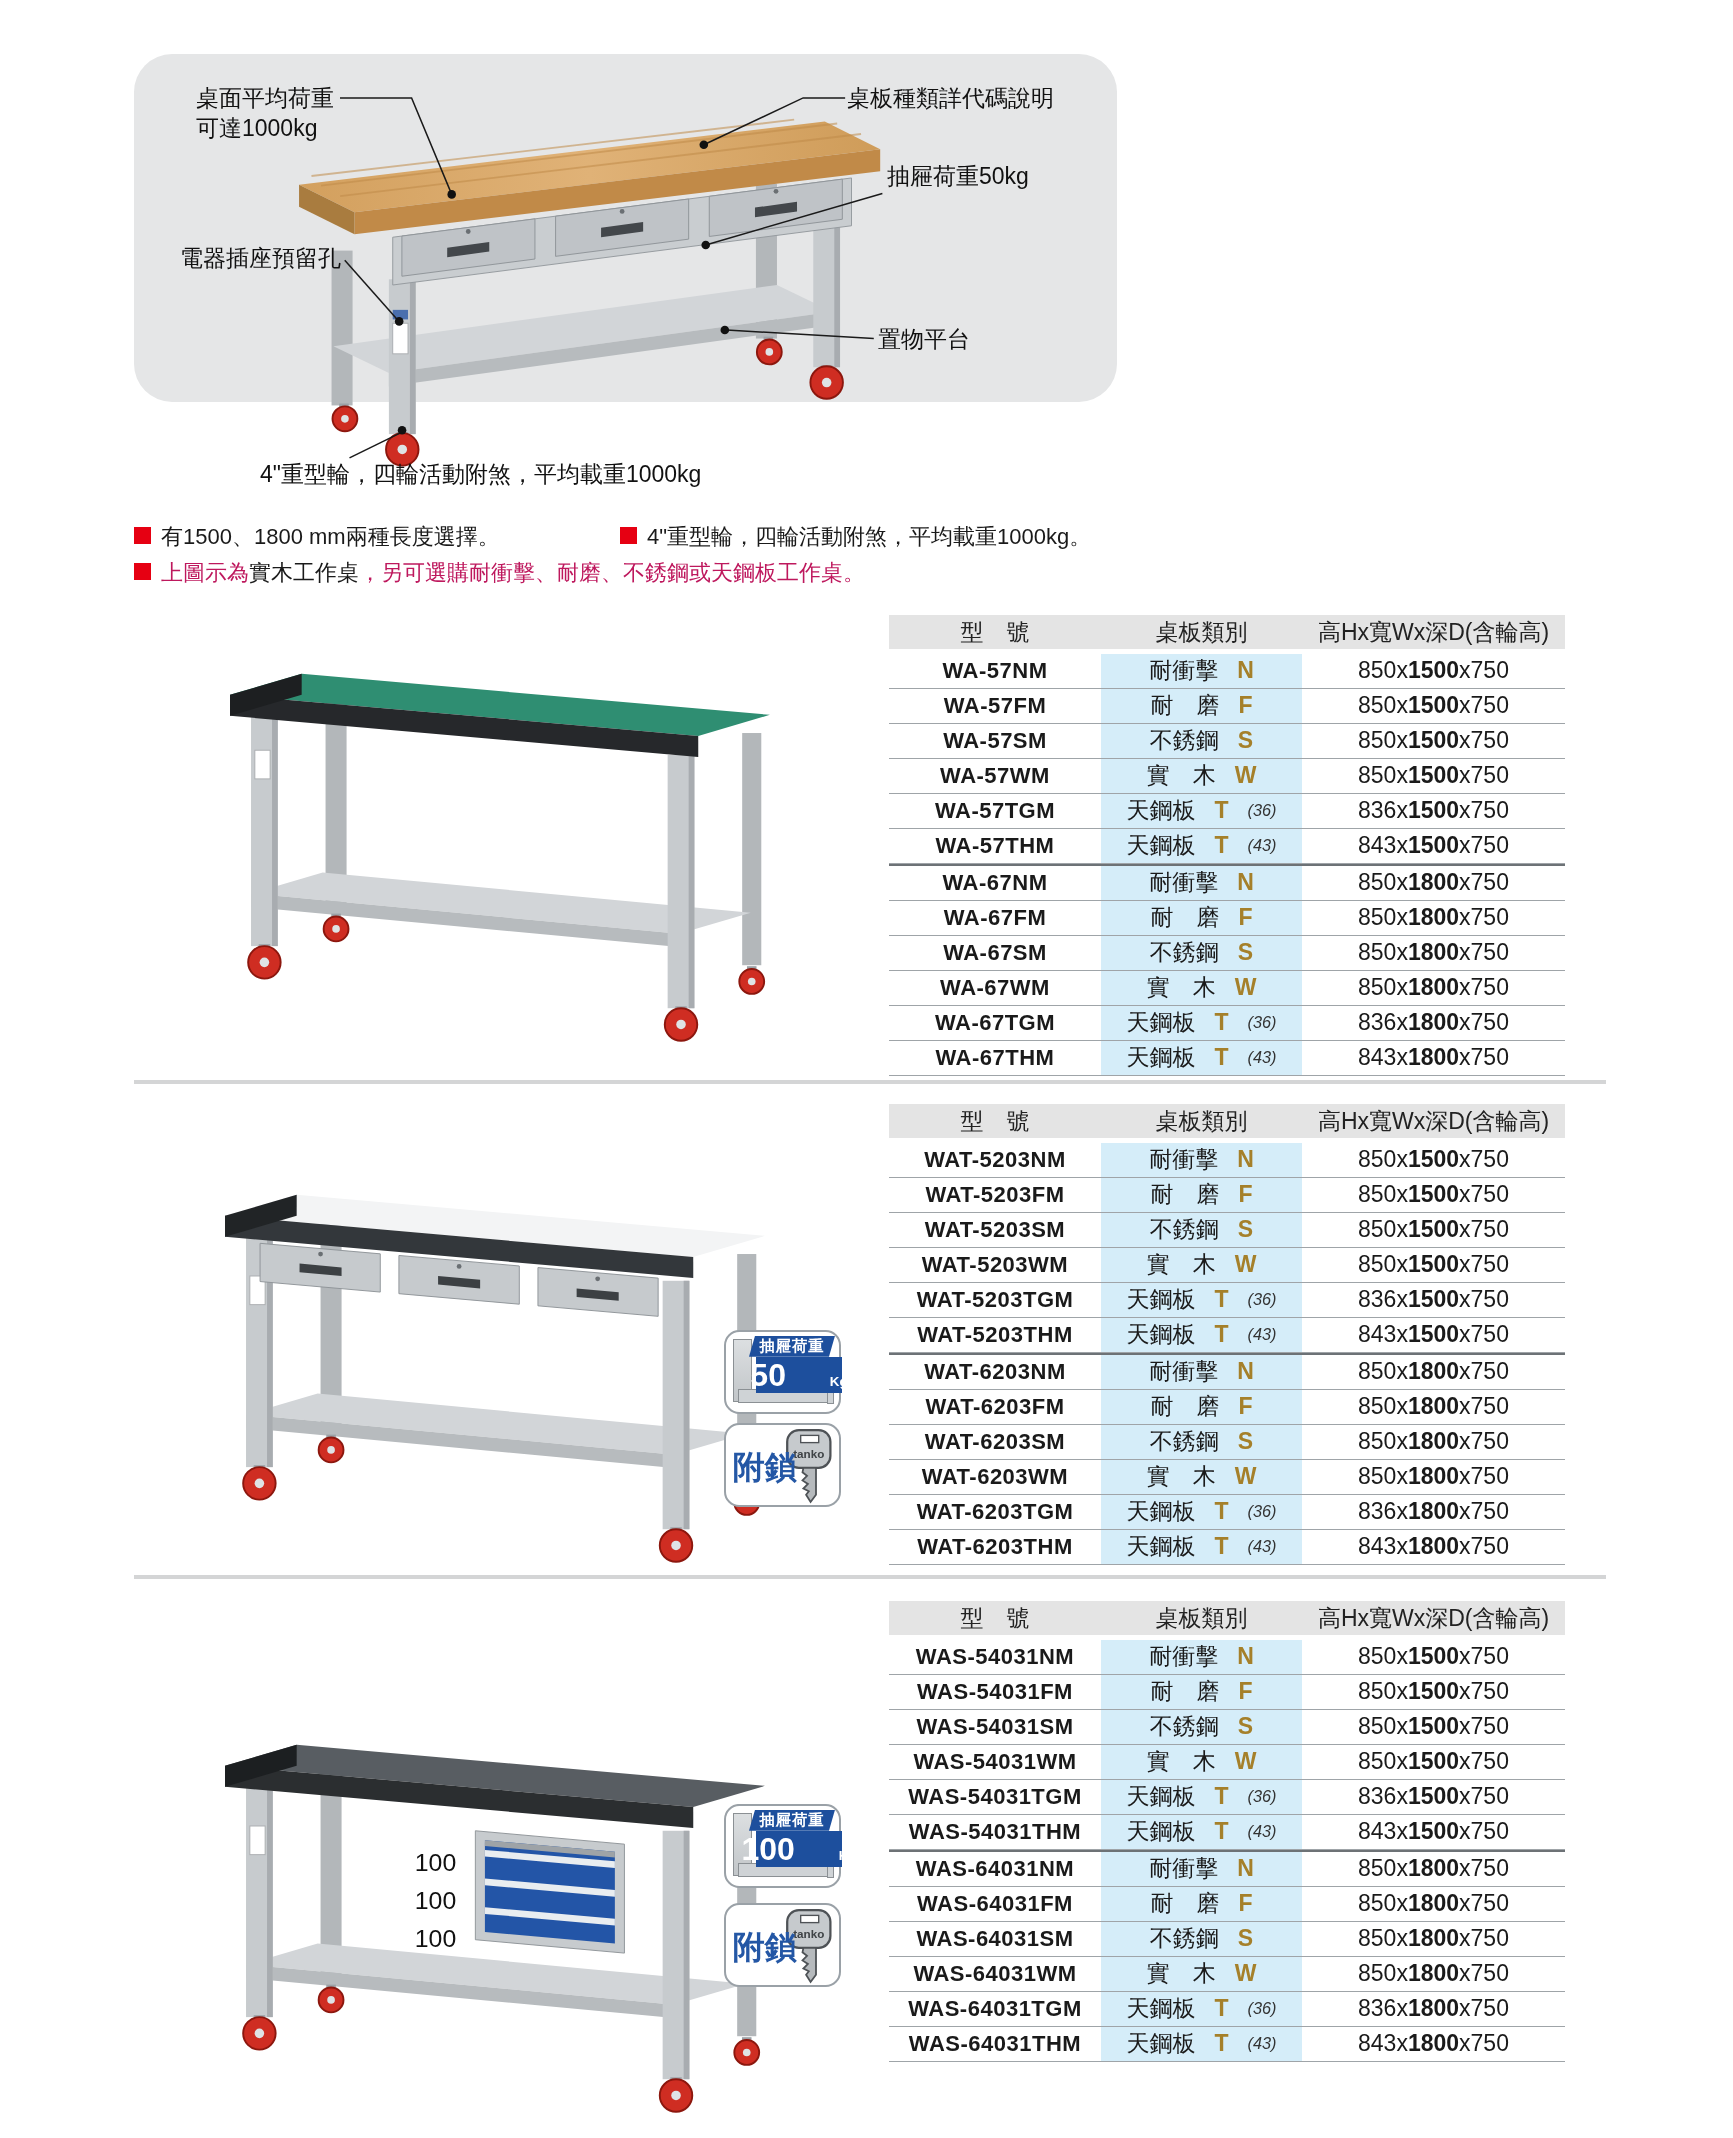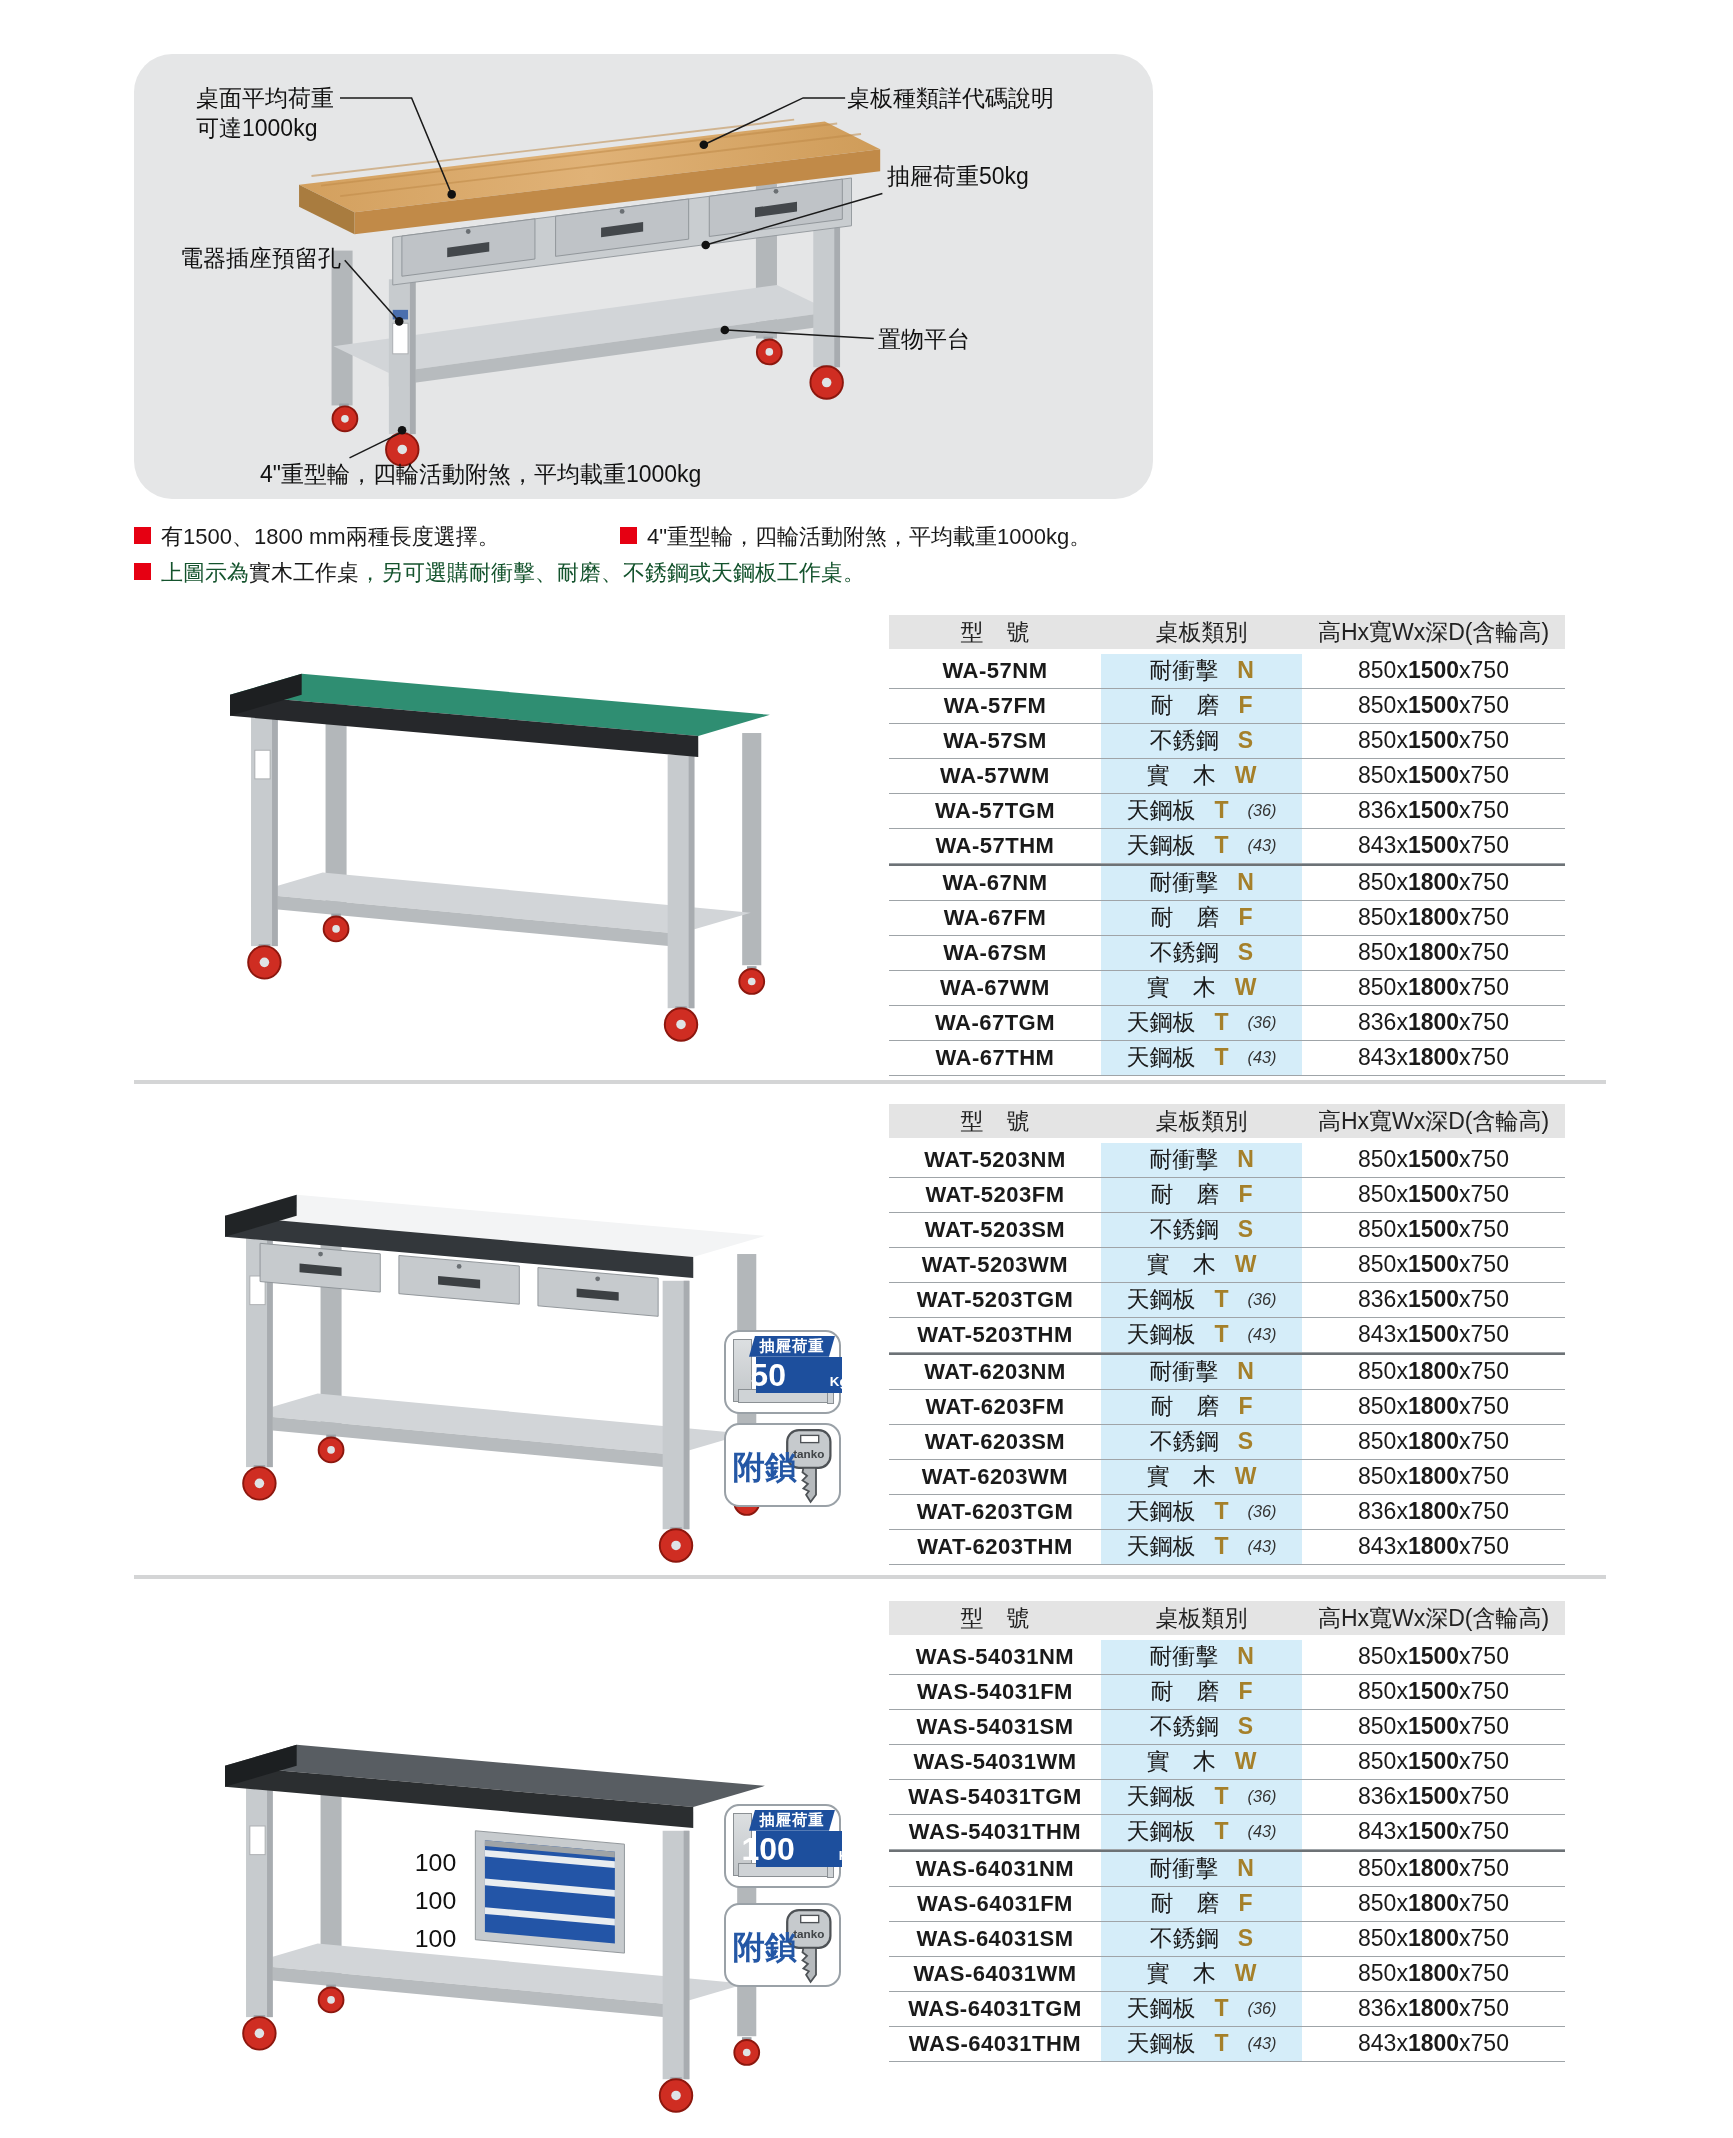--- a/index.html
+++ b/index.html
@@ -1,29 +1,29 @@
 <!DOCTYPE html>
 <html><head>
 <meta charset="utf-8">
 <style>
   html,body{margin:0;padding:0;background:#fff;}
   body{font-family:"Liberation Sans","DejaVu Sans",sans-serif;color:#1a1a1a;}
   #page{position:relative;width:1734px;height:2138px;background:#fff;overflow:hidden;}
 
   
-  .hero{position:absolute;left:134px;top:54px;width:983px;height:445px;
-        background:#e5e6e7;border-radius:38px;padding-left:36px;}
+  .hero{position:absolute;left:134px;top:54px;width:983px;height:348px;
+        background:#e5e6e7;border-radius:38px;}
   .hero svg.bench{position:absolute;left:163px;top:15.3px;}
   .leaders{position:absolute;left:0;top:0;width:983px;height:445px;pointer-events:none;}
   .co{position:absolute;font-size:23px;line-height:1.3;color:#111;white-space:nowrap;}
 
   
   .bullet{position:absolute;font-size:22px;color:#1a1a1a;white-space:nowrap;}
   .sq{position:absolute;width:17px;height:17px;background:#e60012;}
-  .blue{color:#14532d;}
+  .blue{color:#be185d;}
 
   
   .divider{position:absolute;left:134px;width:1472px;height:3.8px;background:#d4d5d6;}
 
   
   .spec-table{position:absolute;left:889px;width:676px;}
   .thead{display:flex;height:34px;background:#e4e4e4;margin-bottom:4.8px;align-items:center;}
   .th{font-size:23px;color:#222;text-align:center;}
   .c-model{width:212px;}
   .c-cat{width:201px;}

